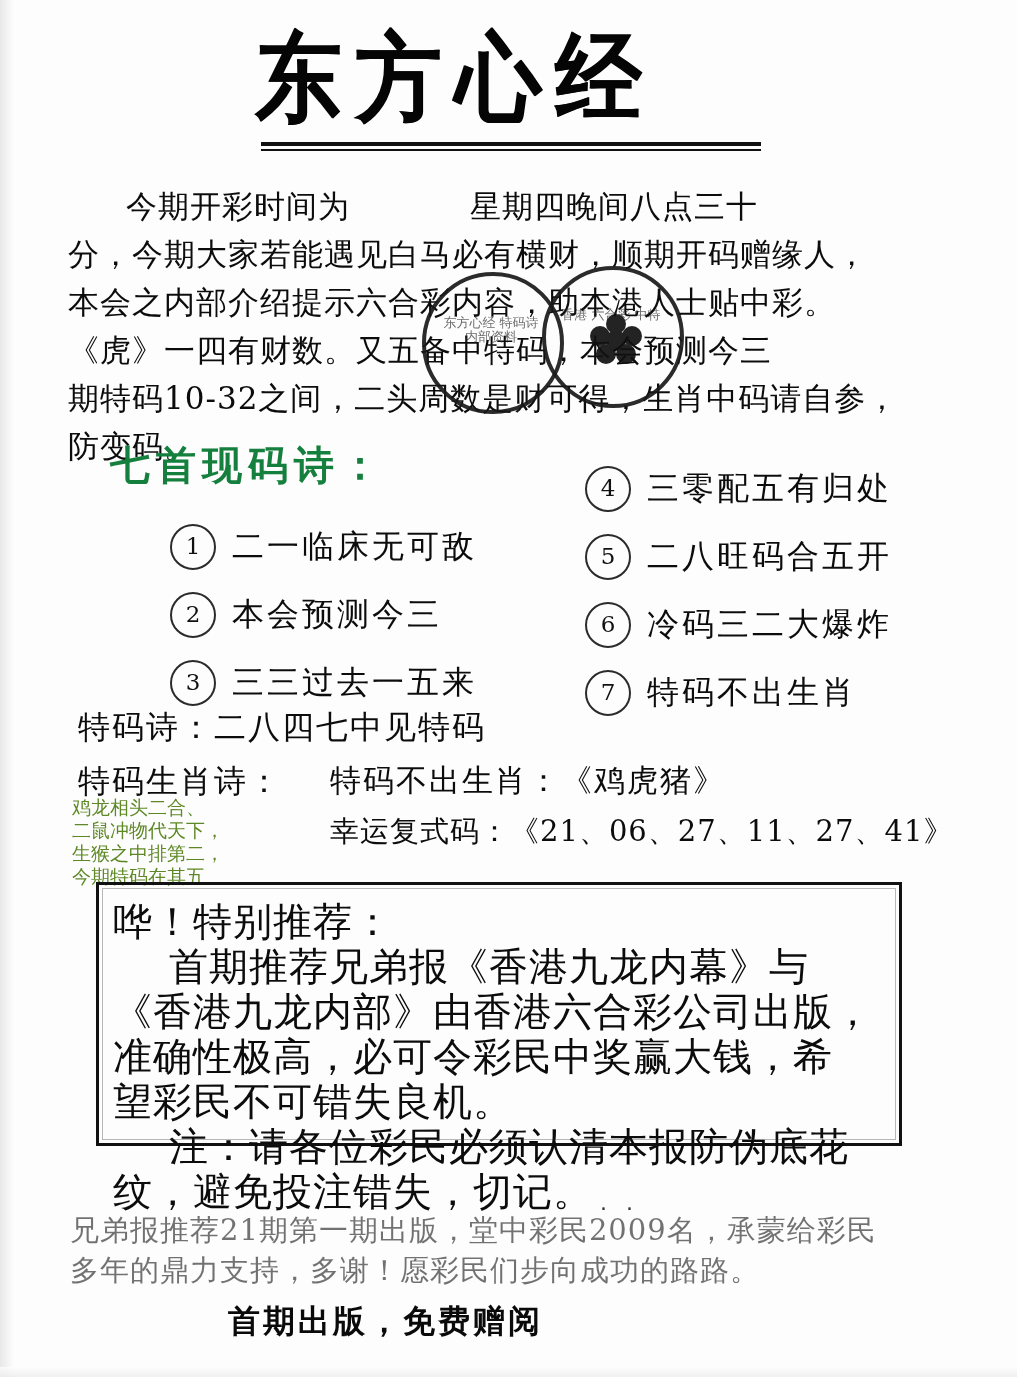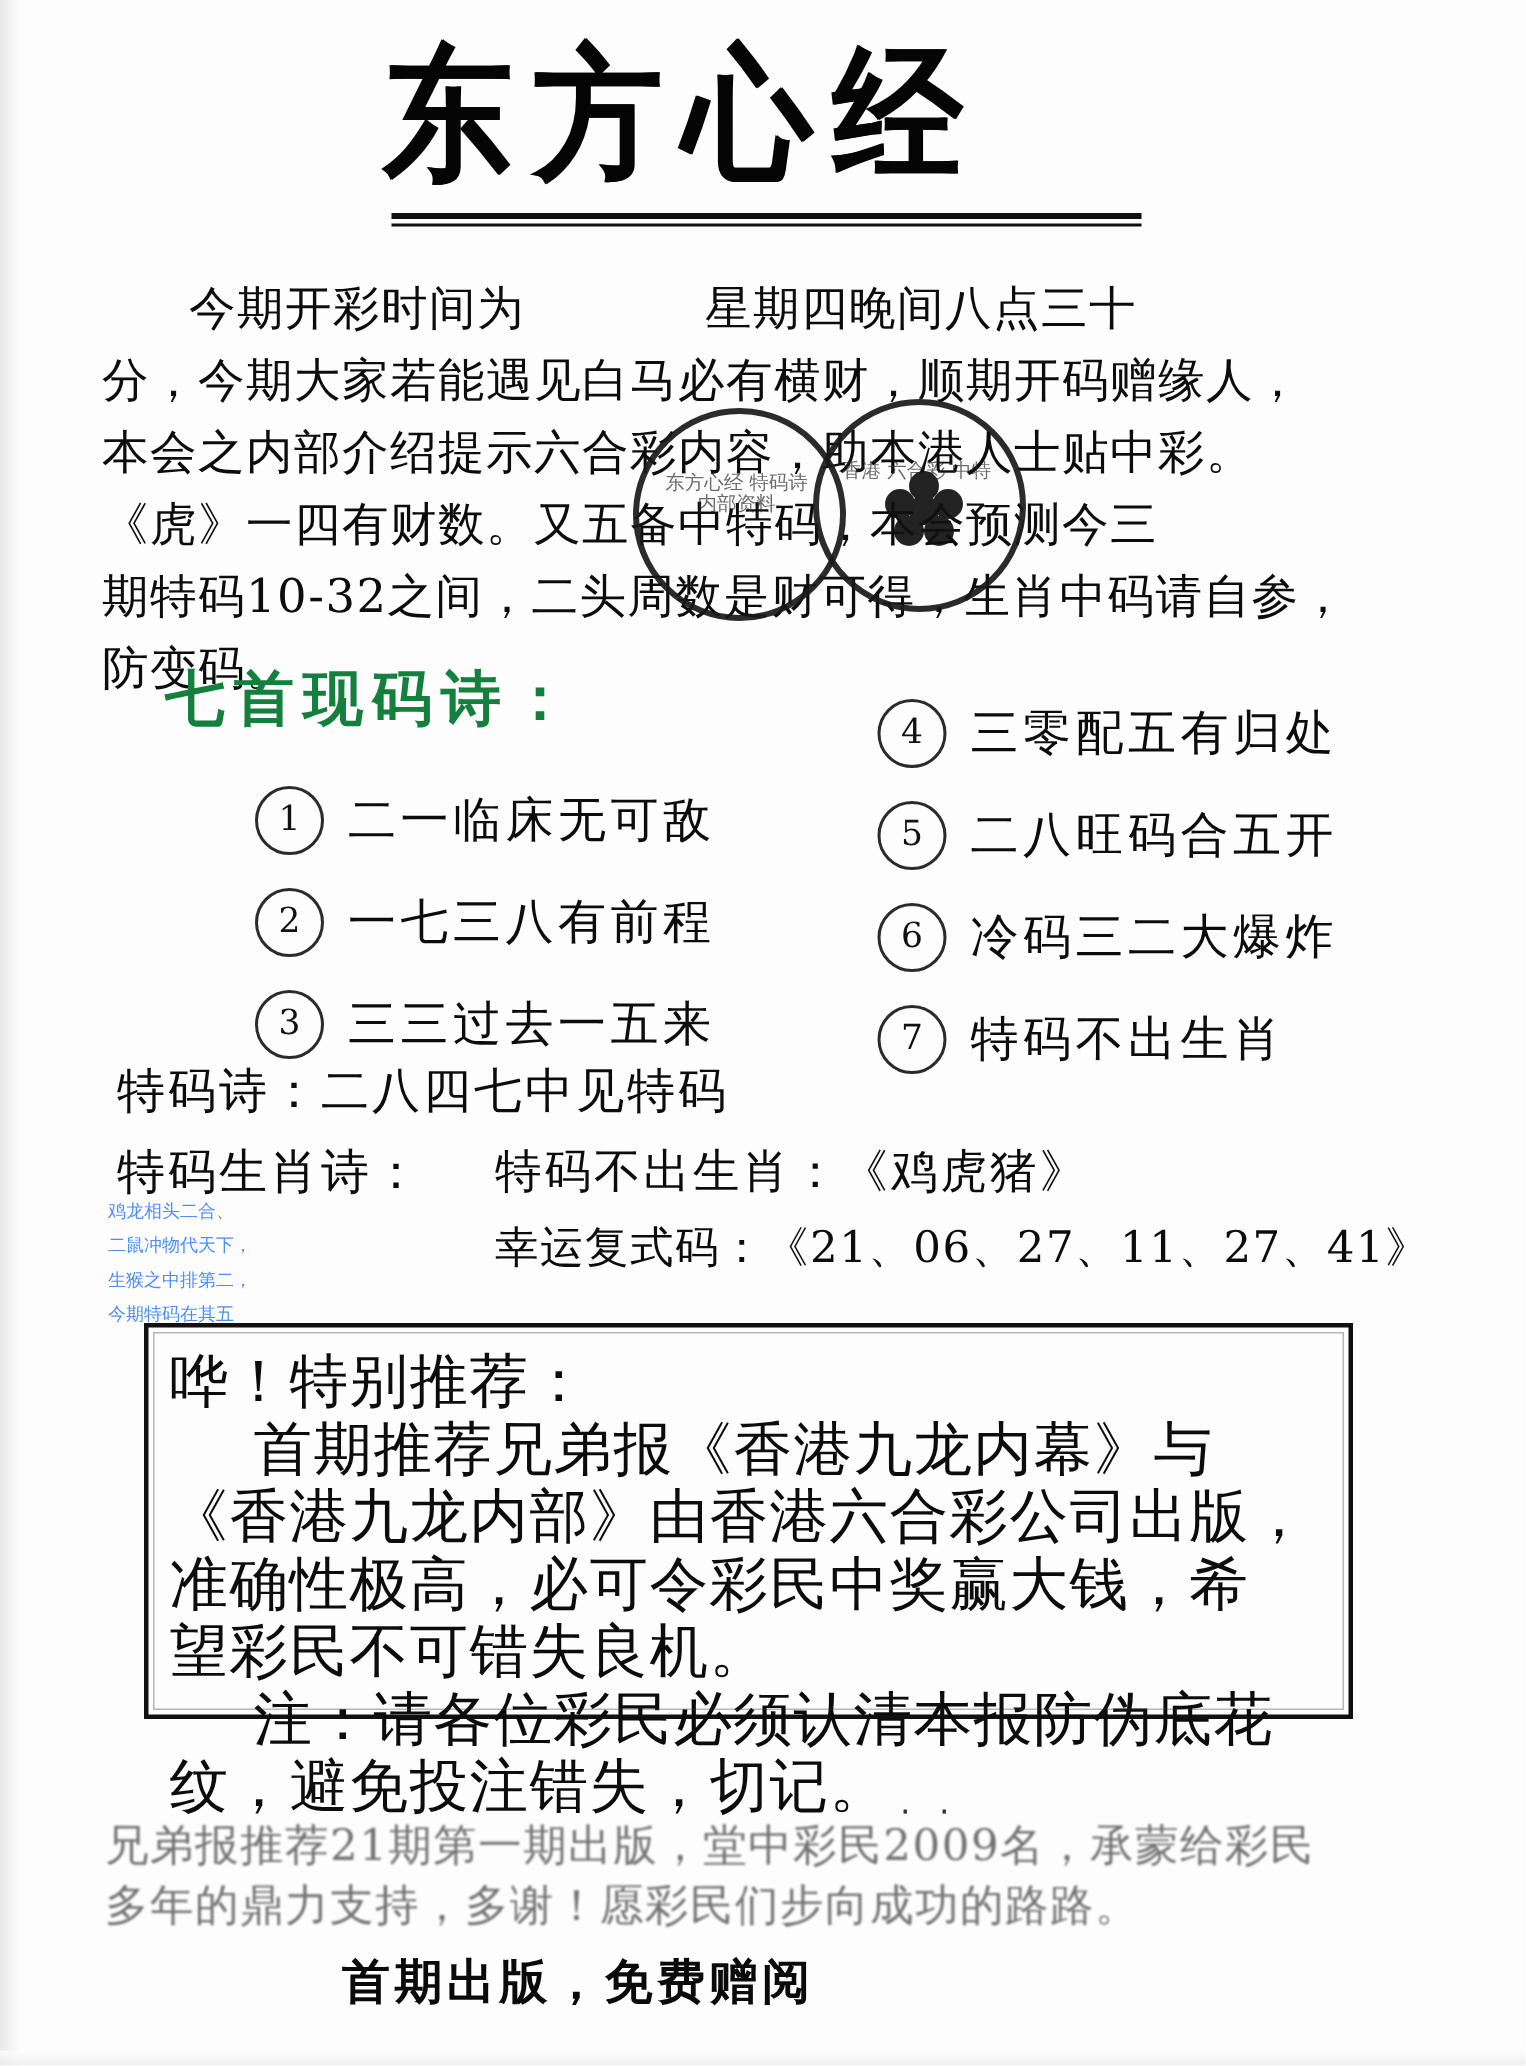--- a/index.html
+++ b/index.html
@@ -200,24 +200,24 @@
     font-size: 32px;
     letter-spacing: 2px;
     color: #0c0c0c;
   }
   .tema-small {
     position: absolute;
     left: 72px;
     top: 796px;
     width: 250px;
     font-family: Liberation Sans, sans-serif;
-    font-size: 12px;
+    font-size: 19px;
     line-height: 23px;
     letter-spacing: 0px;
-    color: #3b82f6;
+    color: #4d7c0f;
     opacity: .9;
   }
   .no-zodiac {
     position: absolute;
     left: 330px;
     top: 760px;
     font-family: "DejaVu Serif", "Liberation Serif", serif;
     font-size: 31px;
     letter-spacing: 2px;
     color: #0c0c0c;
@@ -335,21 +335,21 @@
 
   <div class="section-title">七首现码诗：</div>
 
   <div class="poem-col-left">
     <div class="poem-row">
       <div class="poem-num">1</div>
       <div class="poem-text">二一临床无可敌</div>
     </div>
     <div class="poem-row">
       <div class="poem-num">2</div>
-      <div class="poem-text">一七三八有前程</div>
+      <div class="poem-text">本会预测今三</div>
     </div>
     <div class="poem-row">
       <div class="poem-num">3</div>
       <div class="poem-text">三三过去一五来</div>
     </div>
   </div>
 
   <div class="poem-col-right">
     <div class="poem-row">
       <div class="poem-num">4</div>

